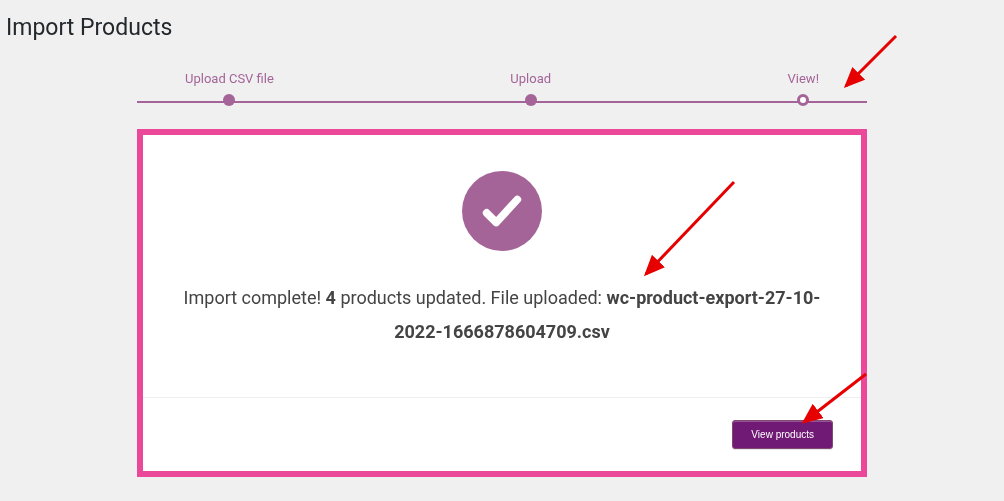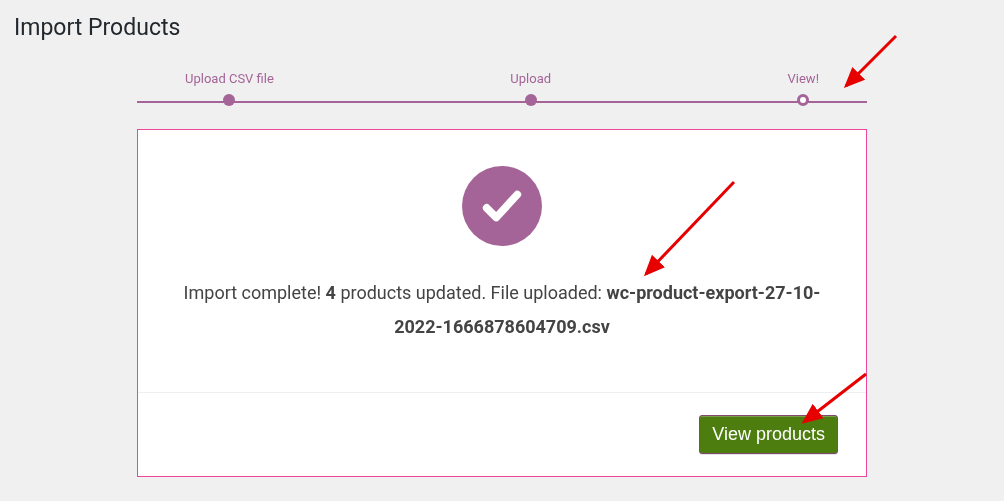--- a/index.html
+++ b/index.html
@@ -9,21 +9,21 @@
       background: #f0f0f1;
       font-family: -apple-system, BlinkMacSystemFont, "Segoe UI", Roboto, sans-serif;
       color: #3c434a;
       overflow: hidden;
       position: relative;
     }
     .page-title {
       font-size: 23px;
       font-weight: 400;
       color: #23282d;
-      padding: 14px 0 0 14px;
+      padding: 14px 0 0 6px;
     }
     .wizard {
       width: 730px;
       margin: 30px auto 0;
     }
     .progress {
       position: relative;
       height: 36px;
       margin-bottom: 22px;
     }
@@ -61,21 +61,21 @@
       z-index: 2;
     }
     .step.active .step-dot {
       width: 12px;
       height: 12px;
       background: #fff;
       border: 3px solid #a46497;
     }
     .card {
       background: #fff;
-      border: 1px solid #ec4899;
+      border: 6px solid #ec4899;
     }
     .card-body {
       padding: 24px 30px 48px;
       text-align: center;
     }
     .success-icon {
       width: 80px;
       height: 80px;
       border-radius: 50%;
       background: #a46497;
@@ -96,26 +96,26 @@
     }
     .message .count { font-weight: 700; }
     .message .filename { font-weight: 700; }
     .card-footer {
       border-top: 1px solid #eee;
       padding: 22px 28px;
       text-align: right;
     }
     .btn {
       display: inline-block;
-      background: #4d7c0f;
+      background: #701a75;
       color: #fff;
       border: 1px solid #80496f;
       border-radius: 3px;
-      padding: 8px 12px;
-      font-size: 18px;
+      padding: 8px 18px;
+      font-size: 10px;
       cursor: pointer;
       box-shadow: inset 0 1px 0 rgba(255,255,255,0.25), 0 1px 0 rgba(0,0,0,0.1);
     }
     .arrow {
       position: absolute;
       pointer-events: none;
     }
   </style>
 </head>
 <body>

